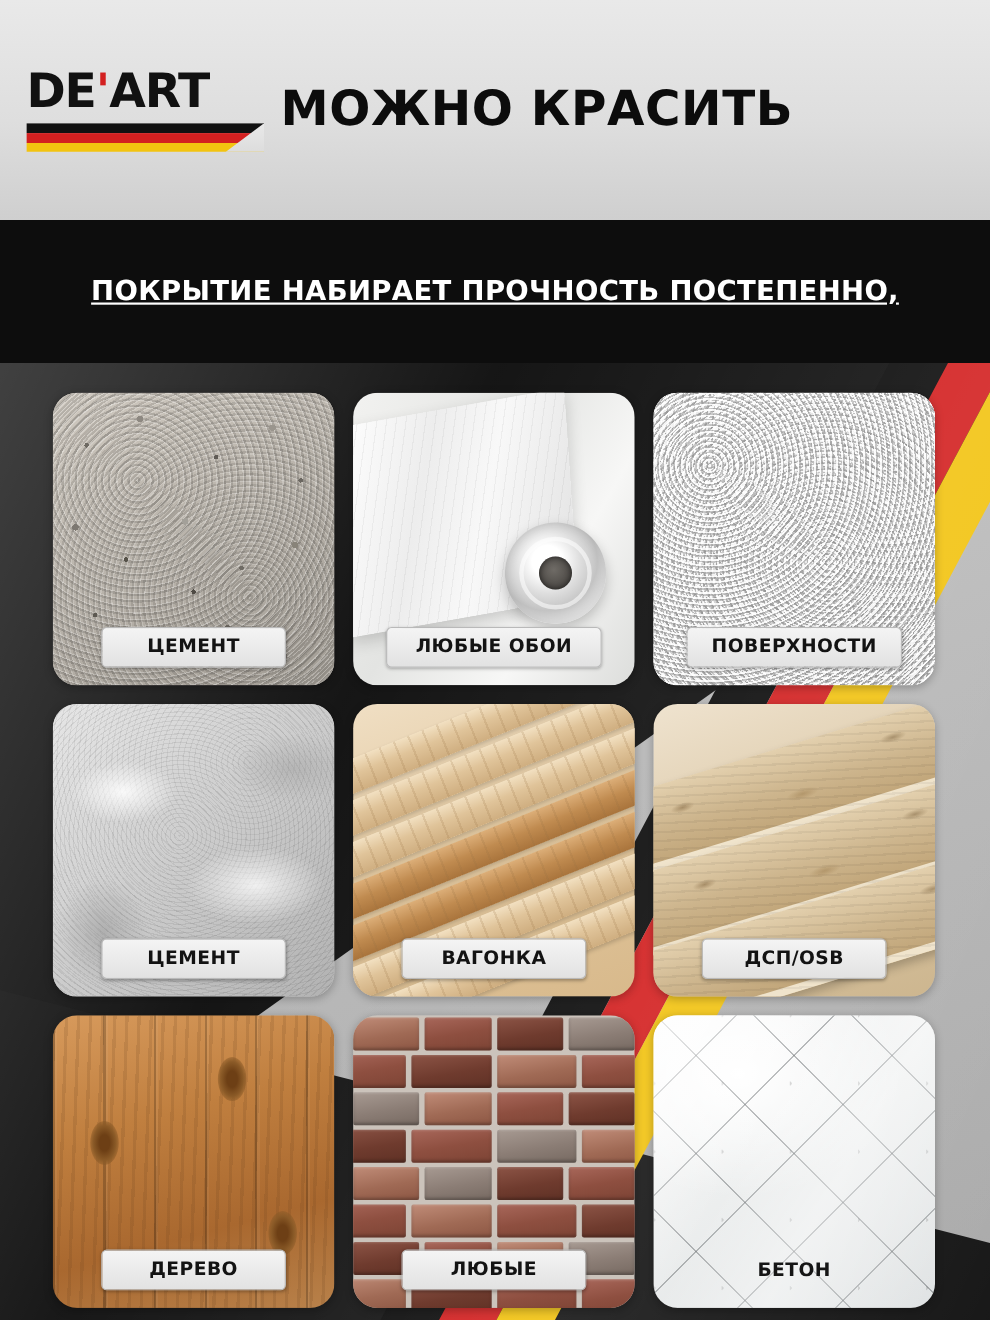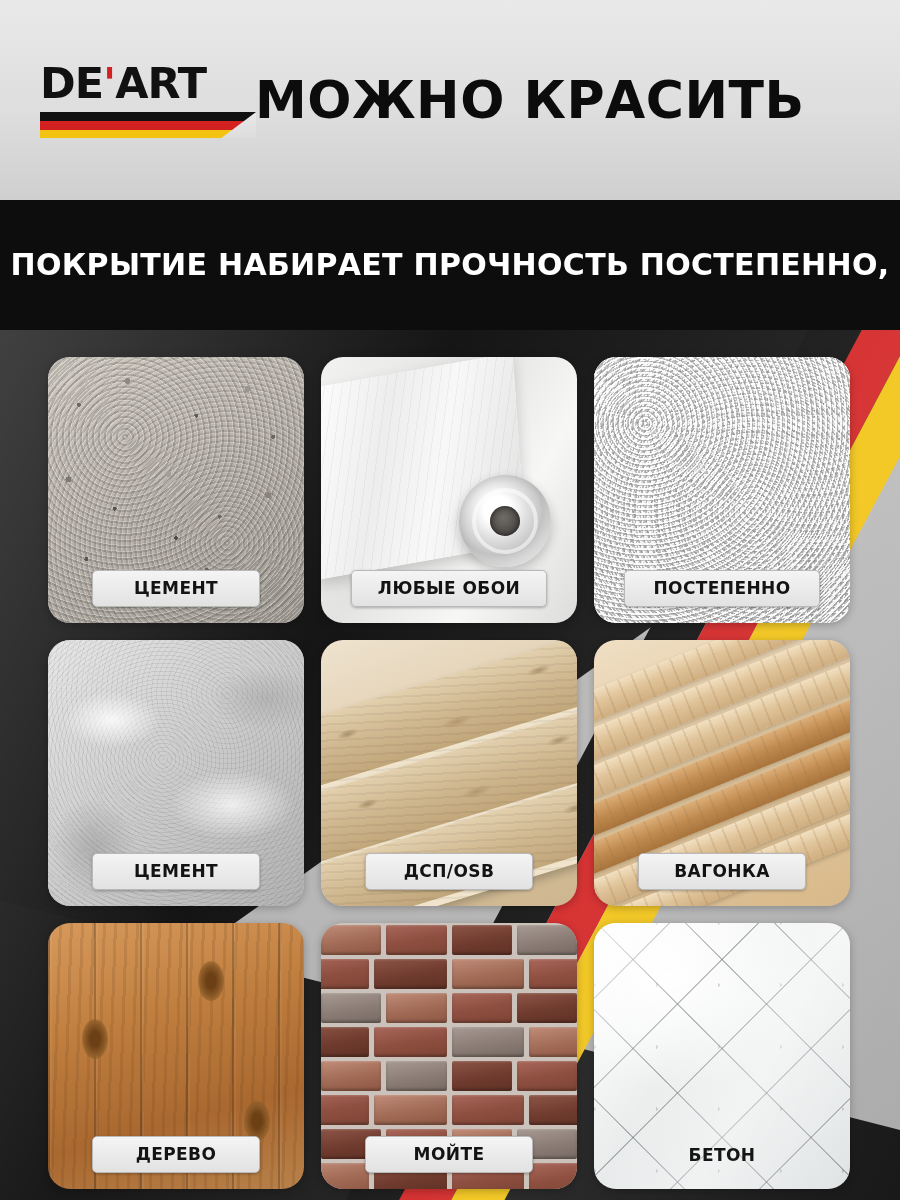--- a/index.html
+++ b/index.html
@@ -67,21 +67,21 @@
   .header {
     position: absolute;
     left: 0; top: 0;
     width: 900px; height: 200px;
     background: linear-gradient(180deg, #e9e9e9 0%, #dedede 55%, #cfcfcf 100%);
     display: flex;
     align-items: center;
   }
   .logo-block {
     width: 255px;
-    padding-left: 40px;
+    padding-left: 24px;
     box-sizing: border-box;
   }
   .logo-word {
     font-family: "DejaVu Sans", sans-serif;
     font-weight: bold;
     font-size: 43px;
     letter-spacing: -1px;
     color: #111111;
     line-height: 1;
   }
@@ -111,21 +111,21 @@
     clip-path: polygon(100% 0, 100% 100%, 0 100%);
   }
 
   .headline {
     flex: 1;
     padding-right: 24px;
   }
   .headline-line {
     font-family: "DejaVu Sans", sans-serif;
     font-weight: bold;
-    font-size: 52px;
+    font-size: 44px;
     line-height: 1.12;
     color: #0c0c0c;
     letter-spacing: 0.5px;
     text-transform: uppercase;
     white-space: nowrap;
   }
 
   
   .subband {
     position: absolute;
@@ -133,26 +133,27 @@
     width: 900px; height: 130px;
     background: #0d0d0d;
     display: flex;
     flex-direction: column;
     align-items: center;
     justify-content: center;
   }
   .subband-line {
     font-family: "DejaVu Sans", sans-serif;
     font-weight: bold;
-    font-size: 30px;
+    font-size: 25px;
     line-height: 1.35;
     color: #ffffff;
     text-transform: uppercase;
     letter-spacing: 0.3px;
     white-space: nowrap;
+    text-decoration: underline;
   }
 
   
   .grid {
     position: absolute;
     left: 48px; top: 357px;
     width: 810px;
     display: grid;
     grid-template-columns: repeat(3, 256px);
     grid-template-rows: repeat(3, 266px);
@@ -454,57 +455,57 @@
     <div class="cell">
       <div class="tex tex-wallpaper">
         <div class="roll-sheet"></div>
         <div class="roll-tube"></div>
       </div>
       <div class="cap wide">ЛЮБЫЕ ОБОИ</div>
     </div>
 
     <div class="cell">
       <div class="tex tex-stucco"></div>
-      <div class="cap wide">ПОСТЕПЕННО</div>
+      <div class="cap wide">ПОВЕРХНОСТИ</div>
     </div>
 
     <div class="cell">
       <div class="tex tex-concrete"></div>
       <div class="cap">ЦЕМЕНТ</div>
+    </div>
+
+    <div class="cell">
+      <div class="tex tex-lining">
+        <div class="lining-plank" style="top:-6px;"></div>
+        <div class="lining-plank" style="top:32px;"></div>
+        <div class="lining-plank" style="top:70px;"></div>
+        <div class="lining-plank lining-dark" style="top:108px;"></div>
+        <div class="lining-plank lining-dark" style="top:146px;"></div>
+        <div class="lining-plank" style="top:184px;"></div>
+        <div class="lining-plank" style="top:222px;"></div>
+      </div>
+      <div class="cap">ВАГОНКА</div>
     </div>
 
     <div class="cell">
       <div class="tex tex-osb">
         <div class="osb-board osb-b1">
             <span class="osb-edge"></span>
           </div>
         <div class="osb-board osb-b2">
             <span class="osb-edge"></span>
           </div>
         <div class="osb-board osb-b3">
             <span class="osb-edge"></span>
           </div>
       </div>
       <div class="cap">ДСП/OSB</div>
     </div>
 
     <div class="cell">
-      <div class="tex tex-lining">
-        <div class="lining-plank" style="top:-6px;"></div>
-        <div class="lining-plank" style="top:32px;"></div>
-        <div class="lining-plank" style="top:70px;"></div>
-        <div class="lining-plank lining-dark" style="top:108px;"></div>
-        <div class="lining-plank lining-dark" style="top:146px;"></div>
-        <div class="lining-plank" style="top:184px;"></div>
-        <div class="lining-plank" style="top:222px;"></div>
-      </div>
-      <div class="cap">ВАГОНКА</div>
-    </div>
-
-    <div class="cell">
       <div class="tex tex-wood">
         <div class="wood-knot" style="left:34px; top:96px;"></div>
         <div class="wood-knot" style="left:150px; top:38px;"></div>
         <div class="wood-knot" style="left:196px; top:178px;"></div>
       </div>
       <div class="cap">ДЕРЕВО</div>
     </div>
 
     <div class="cell">
       <div class="tex tex-brick">
@@ -550,21 +551,21 @@
             <div class="brick l"></div>
             <div class="brick g"></div>
         </div>
         <div class="brick-row" style="top:240px; left:-24px; right:-24px;">
           <div class="brick l"></div>
             <div class="brick d"></div>
             <div class="brick"></div>
             <div class="brick"></div>
         </div>
       </div>
-      <div class="cap">МОЙТЕ</div>
+      <div class="cap">ЛЮБЫЕ</div>
     </div>
 
     <div class="cell">
       <div class="tex tex-tile">
         <div class="tile-lines"></div>
         <div class="tile-gloss"></div>
       </div>
       <div class="cap plain">БЕТОН</div>
     </div>
 

